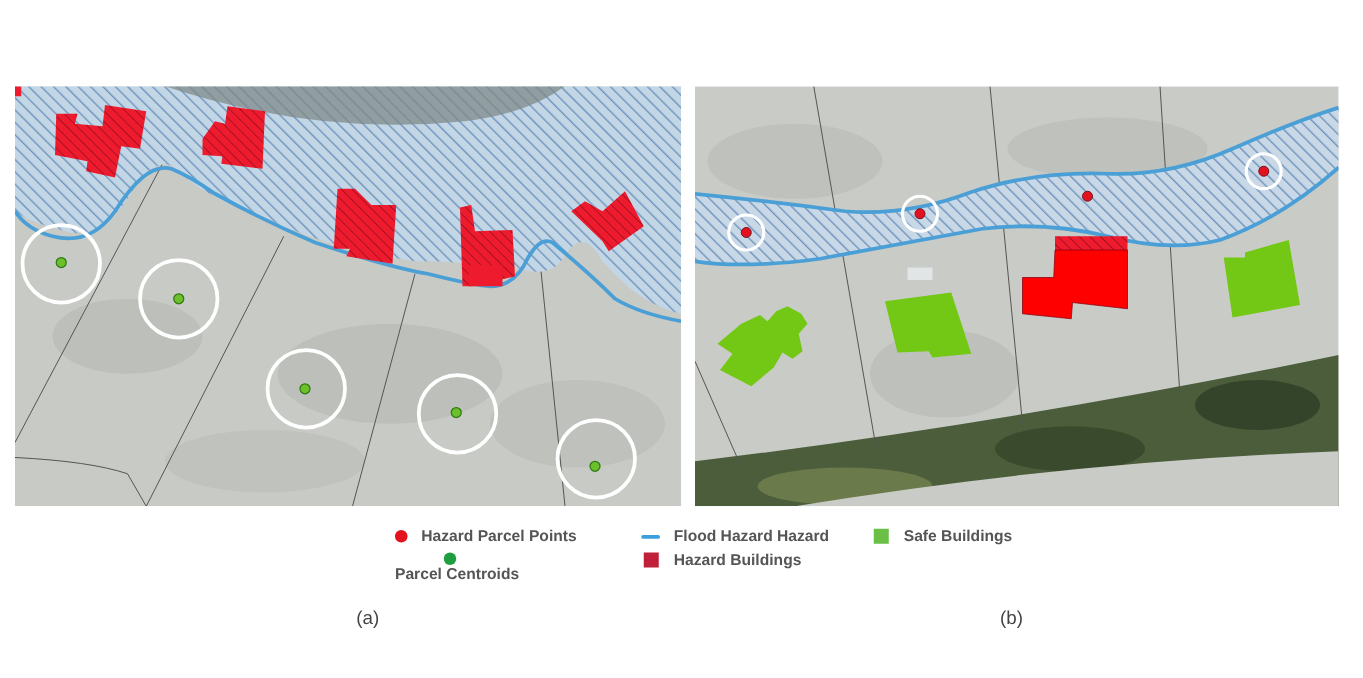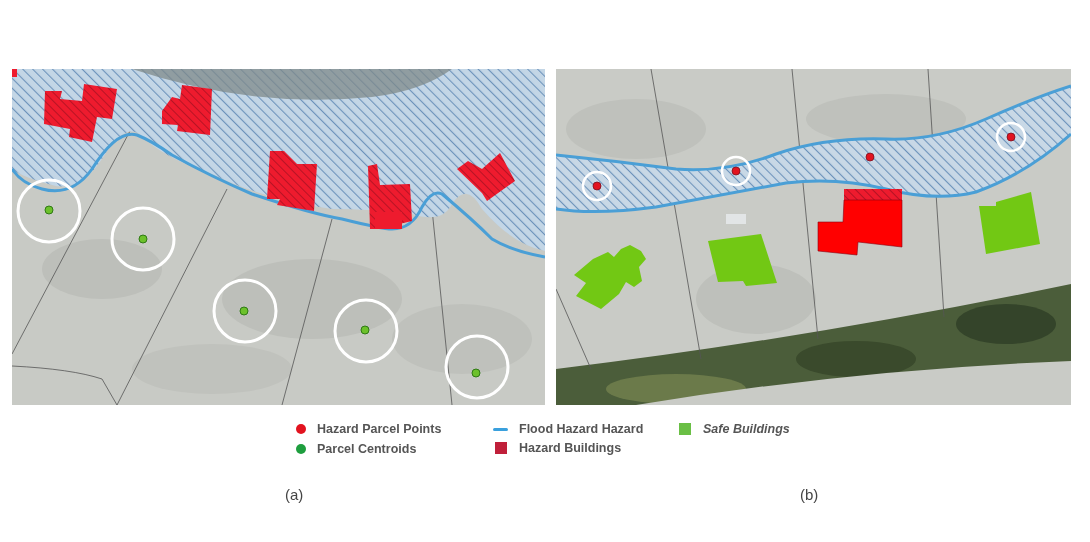--- a/index.html
+++ b/index.html
@@ -1,21 +1,21 @@
 <!DOCTYPE html>
 <html><head>
 <meta charset="utf-8">
 <style>
   html,body{margin:0;padding:0;background:#ffffff;}
   body{width:1090px;height:542px;position:relative;overflow:hidden;font-family:"Liberation Sans",sans-serif;}
   .panel{position:absolute;overflow:hidden;}
   #panel-a{left:12px;top:69px;width:533px;height:336px;}
   #panel-b{left:556px;top:69px;width:515px;height:336px;}
   .panel svg{display:block;}
-  .legend{position:absolute;left:296px;top:422px;width:520px;height:48px;}
+  .legend{position:absolute;left:316px;top:422px;width:520px;height:48px;}
   .leg-item{position:absolute;display:flex;align-items:center;font-size:12.5px;font-weight:bold;color:#555555;white-space:nowrap;}
   .leg-dot{width:10px;height:10px;border-radius:50%;margin-right:11px;}
   .leg-line{width:15px;height:3px;border-radius:2px;margin-right:11px;}
   .leg-sq{width:12px;height:12px;margin-right:12px;}
   .caption{position:absolute;top:486px;font-size:15px;color:#444444;}
 </style>
 </head>
 <body>
 
 <div id="panel-a" class="panel">
@@ -133,32 +133,32 @@
     </g>
     <rect x="170" y="145" width="20" height="10" fill="#e8ebee" opacity="0.8"></rect>
   </svg>
 </div>
 
 <div class="legend">
   <div class="leg-item" style="left:0;top:0;">
     <span class="leg-dot" style="background:#e2131f;"></span>
     <span>Hazard Parcel Points</span>
   </div>
-  <div class="leg-item" style="left:0;top:20px;">
+  <div class="leg-item" style="left:0;top:20px;flex-direction:column;">
     <span class="leg-dot" style="background:#1e9e3e;"></span>
     <span>Parcel Centroids</span>
   </div>
   <div class="leg-item" style="left:197px;top:0;">
     <span class="leg-line" style="background:#3aa0dd;"></span>
     <span>Flood Hazard Hazard</span>
   </div>
   <div class="leg-item" style="left:199px;top:19px;">
     <span class="leg-sq" style="background:#c0203a;"></span>
     <span>Hazard Buildings</span>
   </div>
-  <div class="leg-item" style="left:383px;top:0;font-style:italic;">
+  <div class="leg-item" style="left:383px;top:0;">
     <span class="leg-sq" style="background:#6abf45;"></span>
     <span>Safe Buildings</span>
   </div>
 </div>
 
 <div class="caption" style="left:285px;">(a)</div>
 <div class="caption" style="left:800px;">(b)</div>
 
 </body></html>

